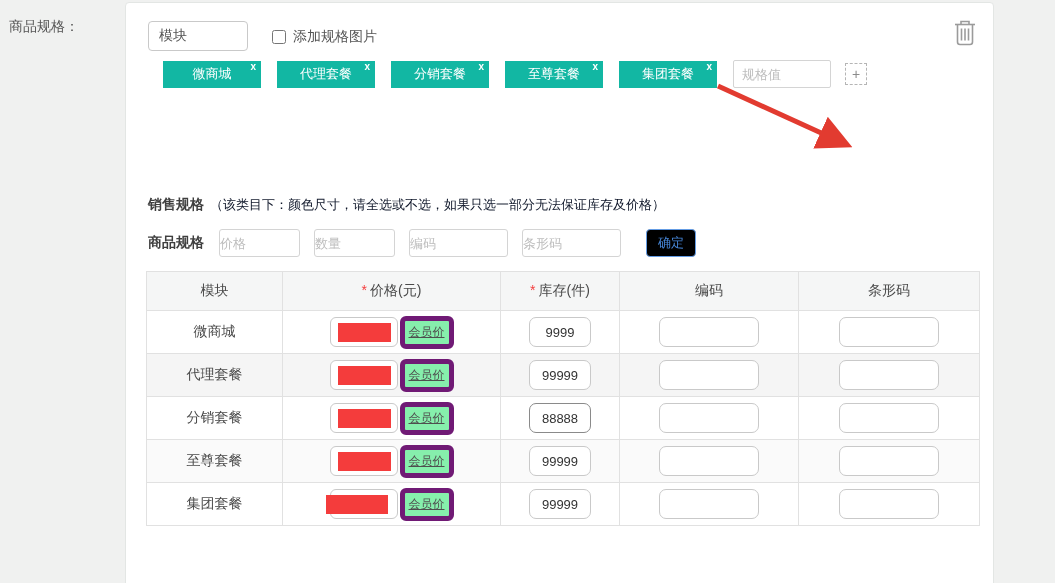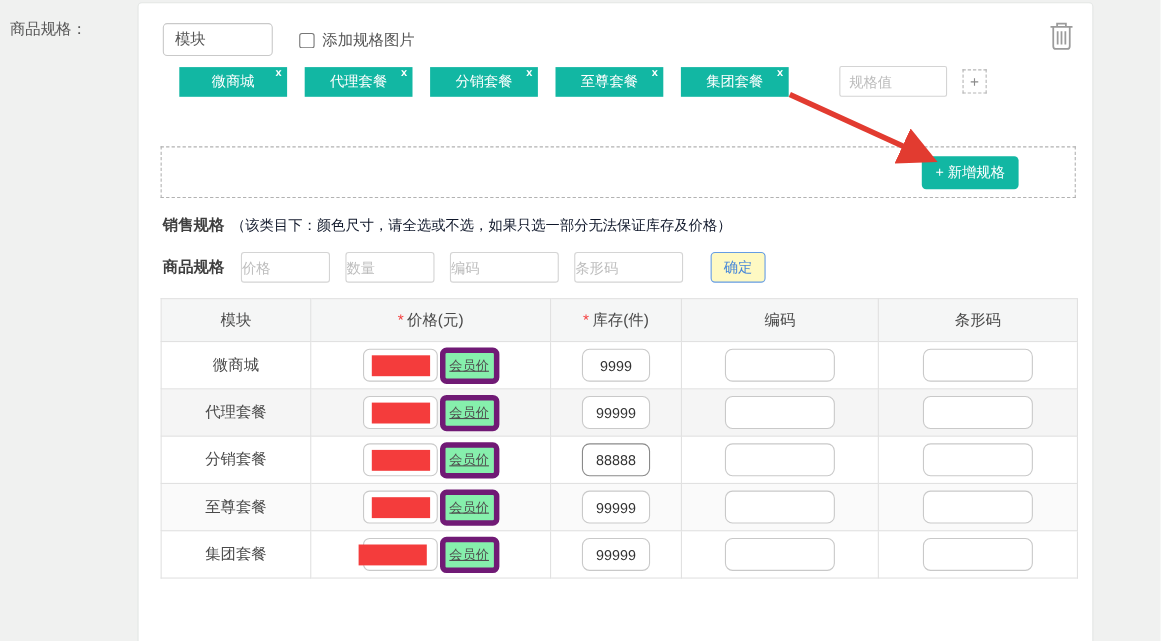--- a/index.html
+++ b/index.html
@@ -39,21 +39,20 @@
     background:#12b7a3; color:#fff; font-size:13px;
     display:flex; align-items:center; justify-content:center; cursor:pointer;
   }
   .spec-tag .tag-x {
     position:absolute; top:0px; right:5px; font-size:10px; font-weight:bold; line-height:12px;
   }
   .value-input {
     width:98px; height:28px; border:1px solid #d4d4d4; border-radius:2px;
     padding:0 8px; font-size:13px; color:#555; outline:none;
     font-family:"Liberation Sans","DejaVu Sans",sans-serif;
-    margin-left:30px;
   }
   .value-input::placeholder { color:#bdbdbd; }
   .add-value-btn {
     width:22px; height:22px; margin-left:14px;
     border:1px dashed #b5b5b5; background:#fff; color:#8b8b8b;
     font-size:14px; line-height:20px; text-align:center; cursor:pointer;
   }
 
   
   .dashed-area {
@@ -77,21 +76,21 @@
   .bulk-row { position:absolute; left:22px; top:226px; display:flex; align-items:center; }
   .bulk-label { font-weight:bold; color:#3f3f3f; margin-right:15px; }
   .bulk-input {
     height:28px; border:1px solid #d4d4d4; border-radius:3px; margin-right:14px;
     padding:0 0; font-size:13px; color:#555; outline:none;
     font-family:"Liberation Sans","DejaVu Sans",sans-serif;
   }
   .bulk-input::placeholder { color:#bdbdbd; }
   .bulk-w80 { width:81px; } .bulk-w98 { width:99px; }
   .confirm-btn {
-    margin-left:11px; width:50px; height:28px; background:#fef9c3;
+    margin-left:11px; width:50px; height:28px; background:#000000;
     border:1px solid #649ce4; border-radius:4px; color:#4787d9; font-size:13px; cursor:pointer;
     font-family:"Liberation Sans","DejaVu Sans",sans-serif;
   }
 
   
   .spec-table { position:absolute; left:20px; top:268px; border-collapse:collapse; table-layout:fixed; }
   .spec-table th, .spec-table td { border:1px solid #e1e1e1; text-align:center; vertical-align:middle; }
   .spec-table th { height:39px; background:#f5f6f6; font-weight:normal; color:#4a4a4a; }
   .spec-table td { height:43px; background:#fff; color:#4a4a4a; }
   .spec-table tr.stripe td { background:#f5f5f5; }
@@ -173,23 +172,20 @@
       <div class="spec-tag">
         <span>集团套餐</span>
         <span class="tag-x">x</span>
       </div>
       <input class="value-input" placeholder="规格值" style="">
       <div class="add-value-btn">
         <span>+</span>
       </div>
     </div>
 
-    <div class="dashed-area">
-      <button class="add-spec-btn">+ 新增规格</button>
-    </div>
 
     <div class="sales-line">
       <span class="sales-title">销售规格</span>
       <span class="sales-note">（该类目下：颜色尺寸，请全选或不选，如果只选一部分无法保证库存及价格）</span>
     </div>
 
     <div class="bulk-row">
       <span class="bulk-label">商品规格</span>
       <input class="bulk-input bulk-w80" placeholder="价格" style="">
       <input class="bulk-input bulk-w80" placeholder="数量" style="">

